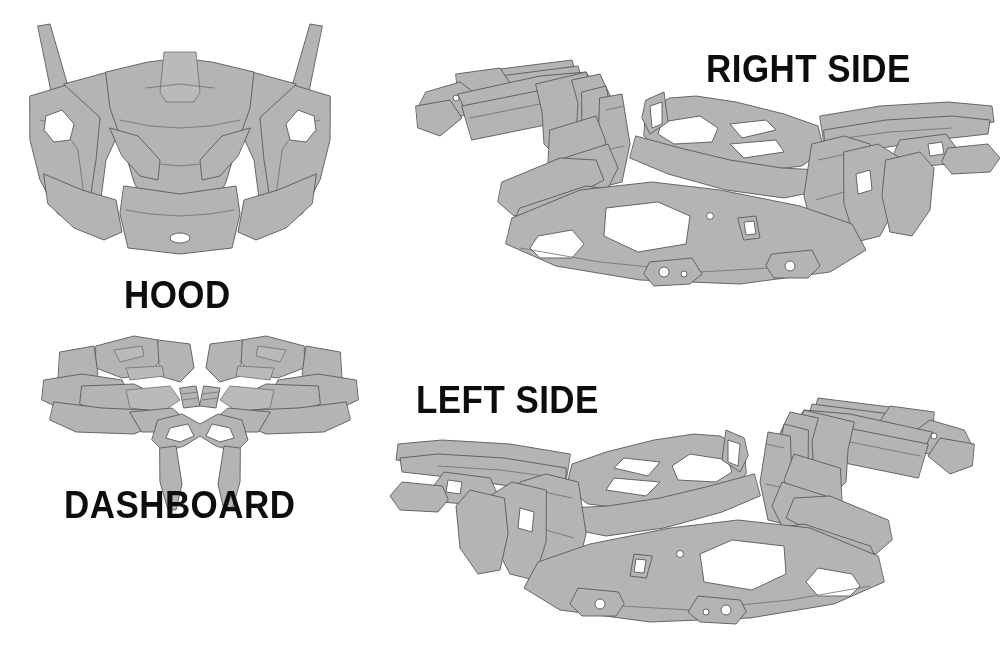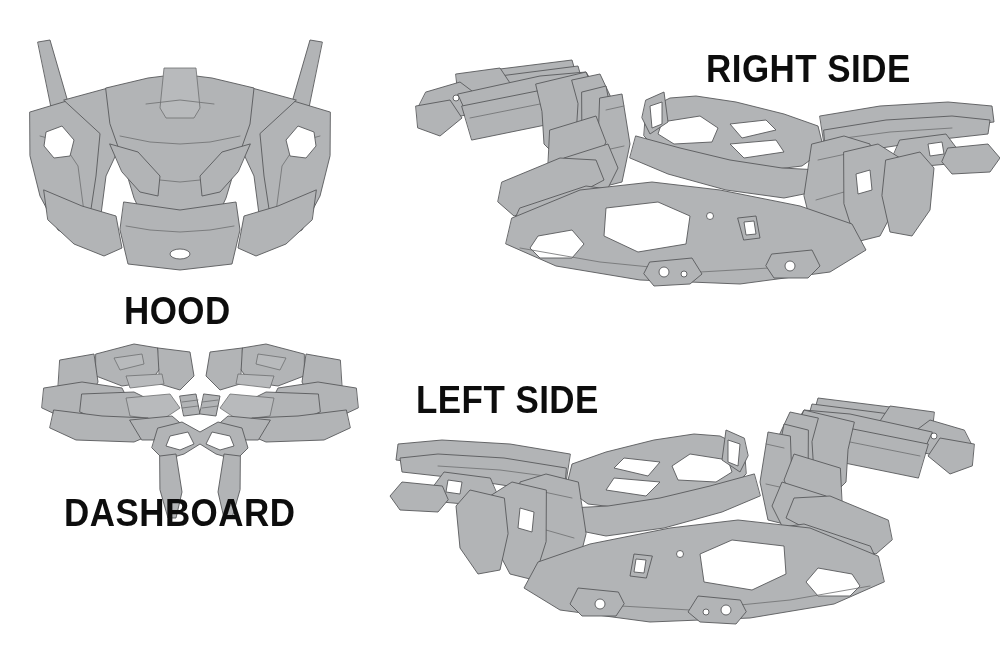--- a/index.html
+++ b/index.html
@@ -68,21 +68,21 @@
   #label-hood   { left: 124px; top: 276px; font-size: 38px; }
   #label-dash   { left: 64px;  top: 502px; font-size: 38px; }
   #label-right  { left: 706px; top: 50px;  font-size: 38px; }
   #label-left   { left: 416px; top: 396px; font-size: 38px; }
 </style>
 </head>
 <body>
 
 <div id="canvas">
 
-  <div class="panel-group" id="group-hood" style="left:0px; top:0px; width:360px; height:280px;margin-top:16px;">
+  <div class="panel-group" id="group-hood" style="left:0px; top:0px; width:360px; height:280px;">
     <svg class="panel-svg" width="360" height="280" viewBox="0 0 360 280">
 
       <path class="part" d="M38,26 L50,24 L72,100 L78,118 L64,122 L52,96 Z"></path>
 
       <path class="part" d="M322,26 L310,24 L288,100 L282,118 L296,122 L308,96 Z"></path>
 
       <path class="part" d="M30,96 L70,84 L96,96 L104,120 L100,160 L96,206 L82,226 L58,214 L40,180 L30,140 Z"></path>
       <path class="scoreline" d="M40,120 L62,126 L78,150 L84,196"></path>
       <path class="cutout" d="M46,116 L62,110 L74,124 L70,140 L54,142 L44,130 Z"></path>
 
@@ -110,21 +110,21 @@
       <path class="scoreline" d="M126,210 L150,214 L180,216 L210,214 L234,210"></path>
       <ellipse class="cutout" cx="180" cy="238" rx="10" ry="5"></ellipse>
 
       <path class="part" d="M44,174 L82,190 L116,200 L122,232 L104,240 L74,228 L48,204 Z"></path>
 
       <path class="part" d="M316,174 L278,190 L244,200 L238,232 L256,240 L286,228 L312,204 Z"></path>
     </svg>
     <div class="label" id="label-hood">HOOD</div>
   </div>
 
-  <div class="panel-group" id="group-dashboard" style="left:30px; top:332px; width:340px; height:200px;">
+  <div class="panel-group" id="group-dashboard" style="left:30px; top:324px; width:340px; height:200px;">
     <svg class="panel-svg" width="340" height="200" viewBox="0 0 340 200">
 
       <path class="part" d="M66,22 L104,12 L128,16 L132,34 L120,50 L92,54 L66,44 Z"></path>
       <path class="part-light" d="M84,26 L112,22 L114,32 L90,38 Z"></path>
       <path class="part" d="M30,28 L64,22 L68,50 L62,62 L28,60 Z"></path>
       <path class="part" d="M128,16 L160,20 L164,44 L150,58 L130,52 Z"></path>
       <path class="part-light" d="M96,44 L132,42 L134,52 L100,56 Z"></path>
       <path class="part" d="M14,56 L52,50 L92,56 L100,72 L86,86 L42,90 L12,76 Z"></path>
       <path class="part" d="M52,62 L104,60 L124,70 L120,84 L74,90 L50,80 Z"></path>
       <path class="part-light" d="M96,66 L140,62 L150,76 L132,88 L100,84 Z"></path>

